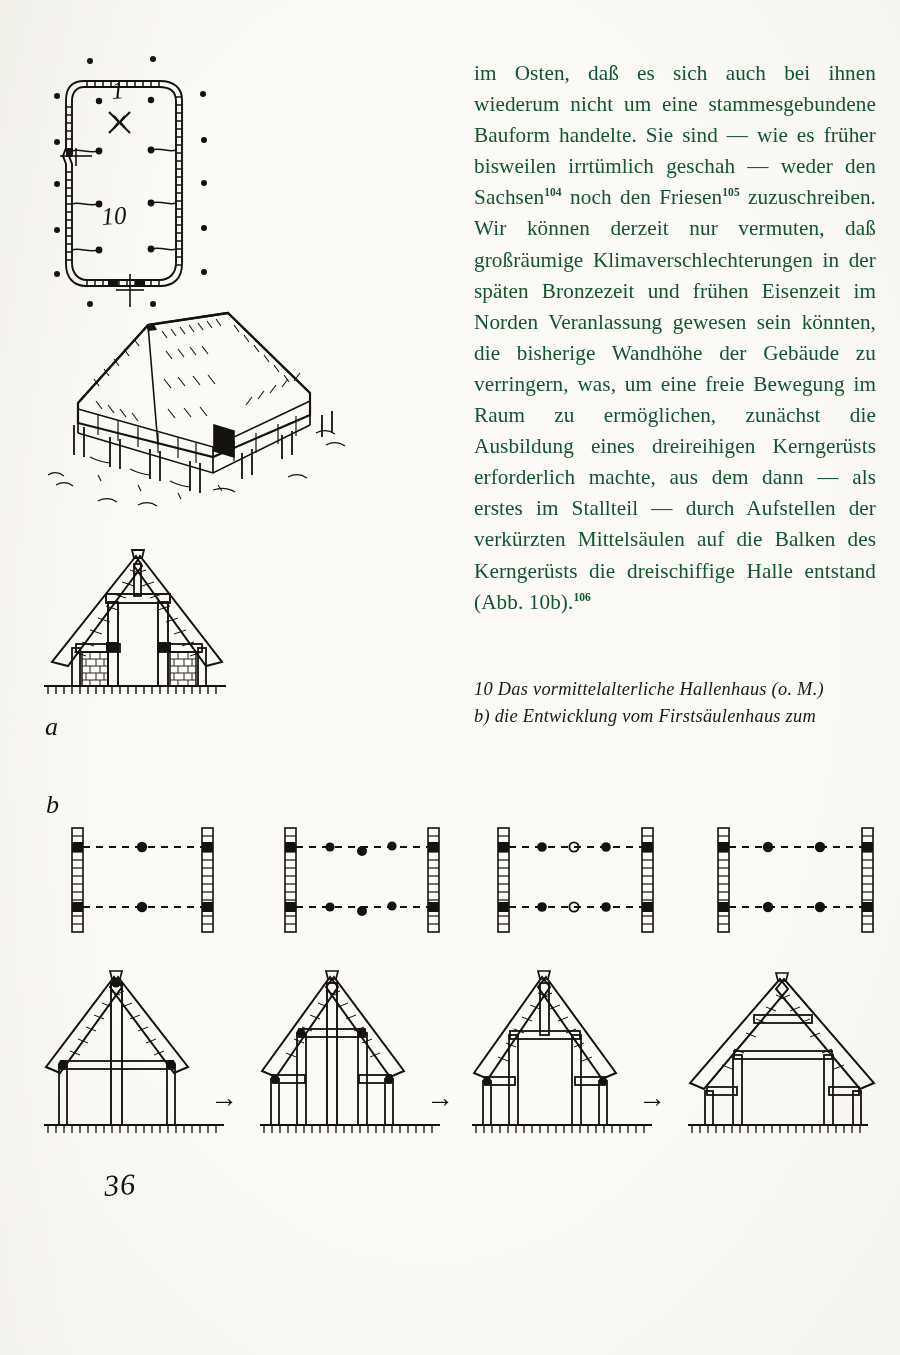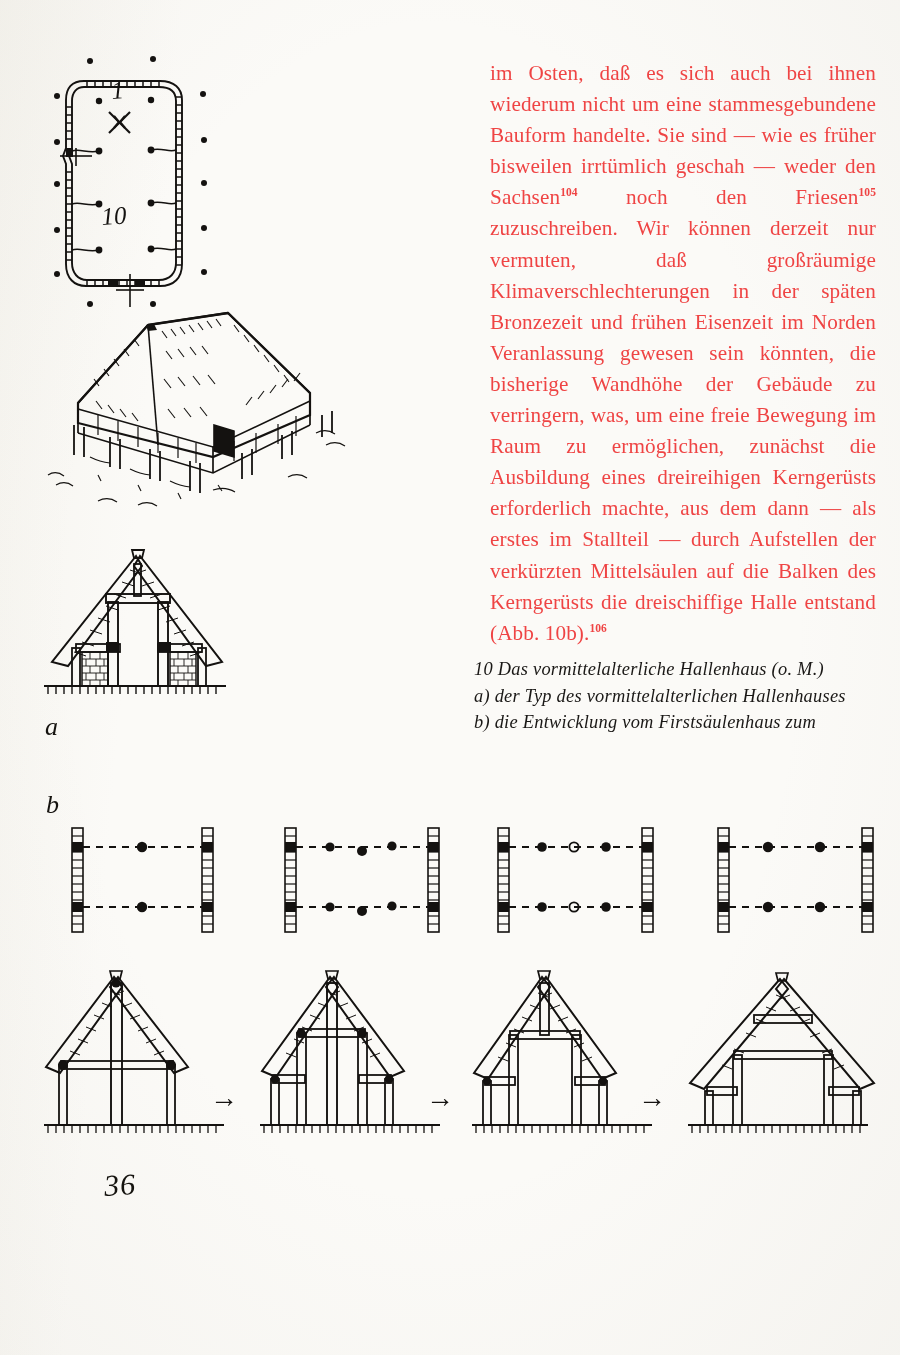--- a/index.html
+++ b/index.html
@@ -27,34 +27,33 @@
 
   
   #text-col{
     position:absolute;left:474px;top:58px;width:402px;
   }
   #body-text{
     font-size:21.2px;
     line-height:31.1px;
     text-align:justify;
     text-justify:inter-word;
-    color:#ef4444;
+    color:#14532d;
     letter-spacing:0.1px;
-    margin-left:16px;
     -webkit-font-smoothing:antialiased;
   }
   #body-text sup{
     font-size:11.5px;
     font-weight:bold;
     line-height:0;
     vertical-align:super;
   }
 
   #caption{
-    position:absolute;left:474px;top:656px;width:412px;
+    position:absolute;left:474px;top:676px;width:412px;
     font-style:italic;
     font-size:18.4px;
     line-height:26.6px;
     color:#1a1816;
     letter-spacing:0.25px;
   }
   #caption .cap-line{white-space:nowrap;}
 
   
   .fig-letter{
@@ -722,18 +721,17 @@
       </g>
     </svg>
   </div>
 
   <div id="text-col">
     <div id="body-text">im Osten, daß es sich auch bei ihnen wiederum nicht um eine stammesgebundene Bauform handelte. Sie sind — wie es früher bisweilen irrtümlich geschah — weder den Sachsen<sup>104</sup> noch den Friesen<sup>105</sup> zuzuschreiben. Wir können derzeit nur vermuten, daß großräumige Klimaverschlechterungen in der späten Bronzezeit und frühen Eisenzeit im Norden Veranlassung gewesen sein könnten, die bisherige Wandhöhe der Gebäude zu verringern, was, um eine freie Bewegung im Raum zu ermöglichen, zunächst die Ausbildung eines dreireihigen Kerngerüsts erforderlich machte, aus dem dann — als erstes im Stallteil — durch Aufstellen der verkürzten Mittelsäulen auf die Balken des Kerngerüsts die dreischiffige Halle entstand (Abb. 10b).<sup>106</sup></div>
   </div>
 
   <div id="caption">
     <div class="cap-line">10 Das vormittelalterliche Hallenhaus (o. M.)</div>
-    <div class="cap-line">a) der Typ des vormittelalterlichen Hallenhauses</div>
     <div class="cap-line">b) die Entwicklung vom Firstsäulenhaus zum</div>
   </div>
 
   <div id="page-number">36</div>
 </div>
 
 </body></html>

